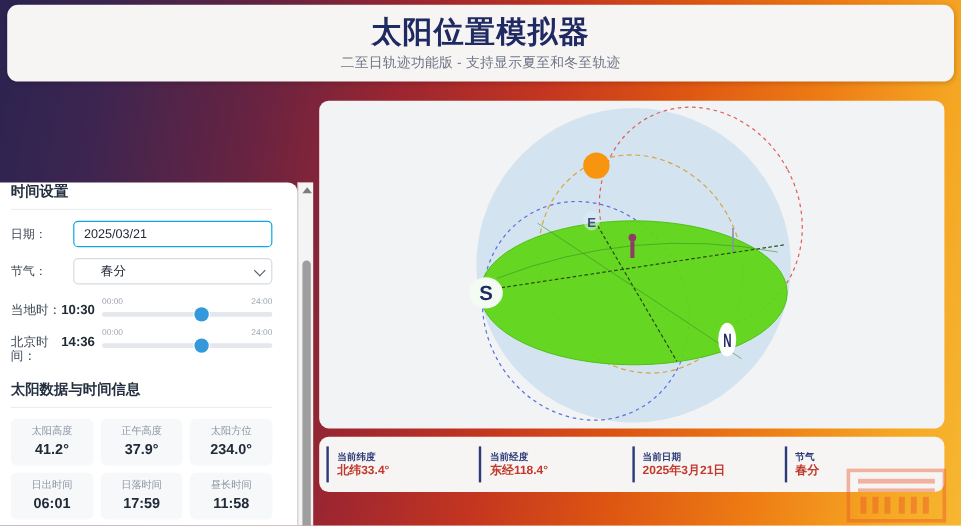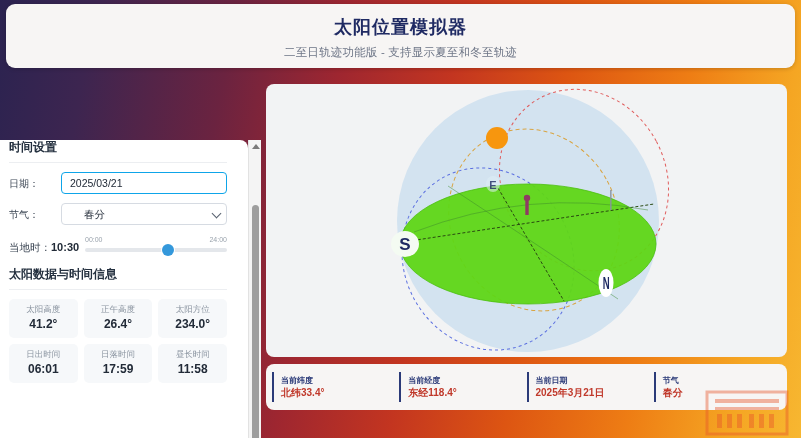--- a/index.html
+++ b/index.html
@@ -32,21 +32,21 @@
     width: 789px; height: 64px;
     background: #f7f5f4;
     border-radius: 9px;
     display: flex;
     flex-direction: column;
     align-items: center;
     justify-content: center;
     box-shadow: 0 1px 4px rgba(0,0,0,0.18);
   }
   .header-title {
-    font-size: 18px;
+    font-size: 25px;
     font-weight: bold;
     color: #1f2a63;
     letter-spacing: 1px;
     line-height: 28px;
   }
   .header-sub {
     margin-top: 4px;
     font-size: 11.5px;
     color: #6e7687;
     letter-spacing: 0.2px;
@@ -228,21 +228,21 @@
   .sb-thumb {
     position: absolute;
     left: 3px; top: 65px;
     width: 7px; height: 250px;
     background: #9e9e9e;
     border-radius: 4px;
   }
 
   .sidebar-shell {
     position: absolute;
-    left: 0; top: 64px;
+    left: 0; top: 76px;
     width: 261px; height: 362px;
   }
 
   
   .viewport {
     position: absolute;
     left: 266px; top: 84px;
     width: 521px; height: 273px;
     background: #f2f3f4;
     border-radius: 8px;
@@ -327,31 +327,44 @@
           <div class="slider-ticks">
             <span>00:00</span>
             <span>24:00</span>
           </div>
           <div class="slider-track">
             <div class="slider-thumb" style="left:54%"></div>
           </div>
         </div>
       </div>
 
+      <div class="slider-row">
+        <div class="slider-label">北京时间：</div>
+        <div class="slider-value">14:36</div>
+        <div class="slider-box">
+          <div class="slider-ticks">
+            <span>00:00</span>
+            <span>24:00</span>
+          </div>
+          <div class="slider-track">
+            <div class="slider-thumb" style="left:54%"></div>
+          </div>
+        </div>
+      </div>
 
       <div class="sb-section-title second">太阳数据与时间信息</div>
 
       <div class="data-grid">
         <div class="data-cell">
           <div class="data-cell-label">太阳高度</div>
           <div class="data-cell-value">41.2°</div>
         </div>
         <div class="data-cell">
           <div class="data-cell-label">正午高度</div>
-          <div class="data-cell-value">26.4°</div>
+          <div class="data-cell-value">37.9°</div>
         </div>
         <div class="data-cell">
           <div class="data-cell-label">太阳方位</div>
           <div class="data-cell-value">234.0°</div>
         </div>
         <div class="data-cell">
           <div class="data-cell-label">日出时间</div>
           <div class="data-cell-value">06:01</div>
         </div>
         <div class="data-cell">

